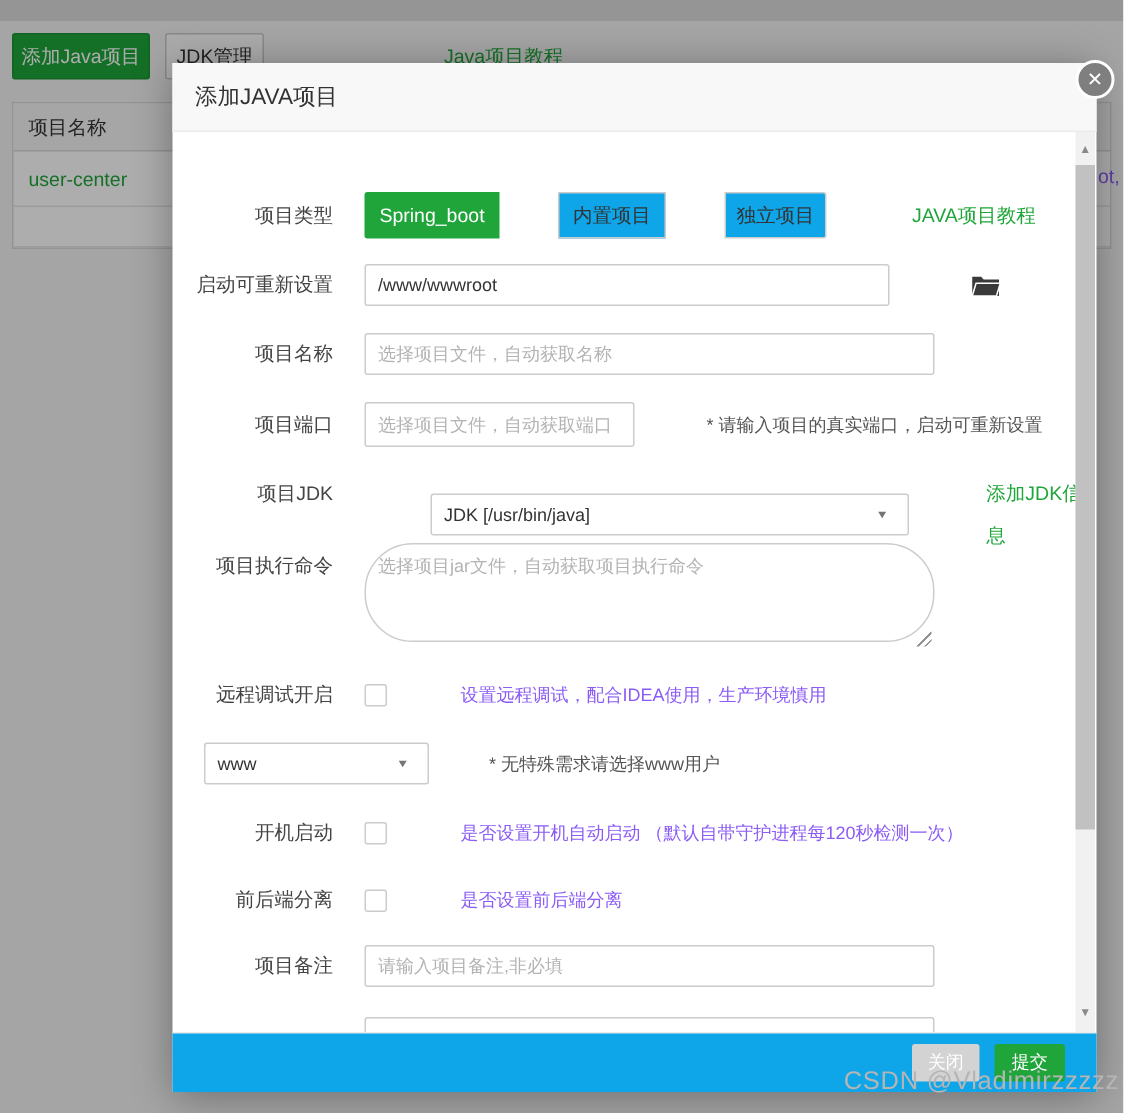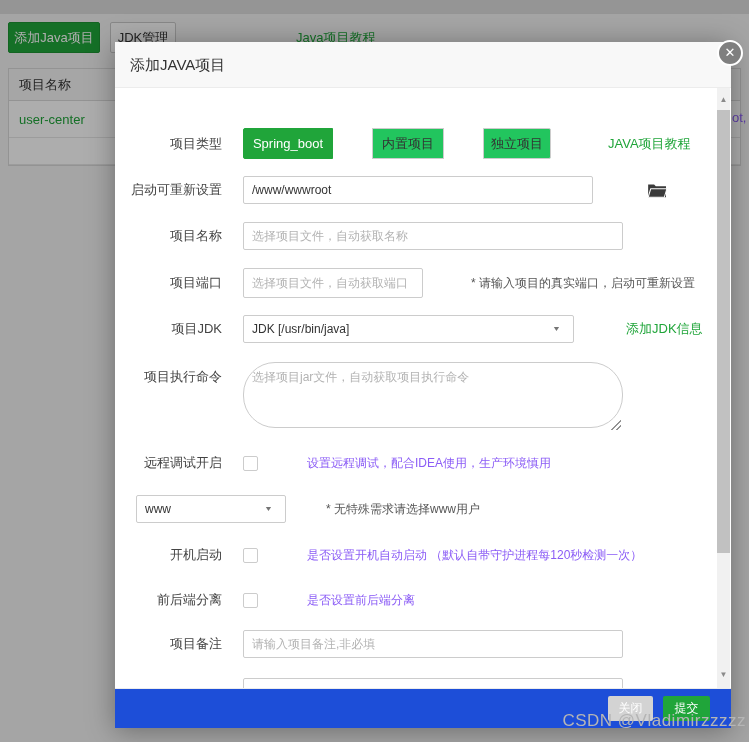--- a/index.html
+++ b/index.html
@@ -34,21 +34,21 @@
                  background:#7f7f7f; border:2px solid #fff; color:#fff; font-size:13px; font-weight:bold;
                  line-height:22px; text-align:center; cursor:pointer; z-index:12; }
   .modal-body { position:relative; height:600px; overflow:hidden; }
 
   .row { position:absolute; left:0; display:flex; align-items:flex-start; }
   .row-label { width:107px; text-align:right; color:#444; font-size:13px; flex:none; }
   .ctl { margin-left:21px; display:flex; align-items:center;gap:40px; }
 
   
   .seg-btn { height:31px; font-size:13px; text-align:center; line-height:29px; border:1px solid #ccc;
-             background:#22c55e; color:#333; cursor:pointer; }
+             background:#0ea5e9; color:#333; cursor:pointer; }
   .seg-sel { background:#20a53a; border-color:#20a53a; color:#fff; border-radius:2px 0 0 2px; }
   .green-link { color:#20a53a; font-size:13px; cursor:pointer; text-decoration:none; }
 
   .txt { border:1px solid #ccc; border-radius:2px; height:28px; padding:0 8px; font-size:12px; color:#333;
          font-family:"Liberation Sans","DejaVu Sans",sans-serif; outline:none; background:#fff; }
   .txt::placeholder { color:#b3b3b3; opacity:1; }
   .note { font-size:12px; color:#555; }
 
   .sel { border:1px solid #ccc; border-radius:2px; height:28px; background:#fff; display:flex;
          align-items:center; justify-content:space-between; padding:0 12px 0 8px; font-size:12px;
@@ -67,21 +67,21 @@
 
   
   .sb { position:absolute; left:602px; top:46px; width:13px; height:600px; background:#f1f1f1; z-index:11; }
   .sb-arrow { position:absolute; left:0; width:13px; height:15px; text-align:center; font-size:8px;
               color:#8a8a8a; line-height:15px; cursor:pointer; }
   .sb-up { top:4px; }
   .sb-down { bottom:6px; }
   .sb-thumb { position:absolute; left:0; top:22px; width:13px; height:443px; background:#c1c1c1; cursor:pointer; }
 
   
-  .modal-footer { position:absolute; left:0; top:646px; width:616px; height:40px; background:#1d4ed8;
+  .modal-footer { position:absolute; left:0; top:646px; width:616px; height:40px; background:#0ea5e9;
                   border-top:1px solid #ececec; }
   .f-btn { position:absolute; top:7px; height:25px; border:none; border-radius:2px; color:#fff;
            font-size:12px; text-align:center; line-height:25px; cursor:pointer;
            font-family:"Liberation Sans","DejaVu Sans",sans-serif; }
   .f-close { right:78px; width:45px; background:#d3d3d3; }
   .f-submit { right:21px; width:47px; background:#20a53a; }
 
   .watermark { position:absolute; right:3px; top:711px; z-index:20; font-size:17px; color:#b5b5b5;
                letter-spacing:.5px; }
 
@@ -149,21 +149,21 @@
         <div class="row-label" style="line-height:30px;">项目端口</div>
         <div class="ctl">
           <input class="txt" style="width: 180px; height: 30px;" placeholder="选择项目文件，自动获取端口">
           <span class="note" style="margin-left:8px; line-height:30px;">* 请输入项目的真实端口，启动可重新设置</span>
         </div>
       </div>
 
       <div class="row" style="top:227px;">
         <div class="row-label" style="line-height:28px;">项目JDK</div>
         <div class="ctl">
-          <div class="sel" style="width:331px;">
+          <div class="sel" style="width:331px;margin-left:44px;">
             <span>JDK [/usr/bin/java]</span>
             <span class="arrow">▼</span>
           </div>
           <a class="green-link" style="margin-left:12px; line-height:28px;">添加JDK信息</a>
         </div>
       </div>
 
       <div class="row" style="top:274px;">
         <div class="row-label" style="line-height:16px; padding-top:7px;">项目执行命令</div>
         <div class="ctl">

